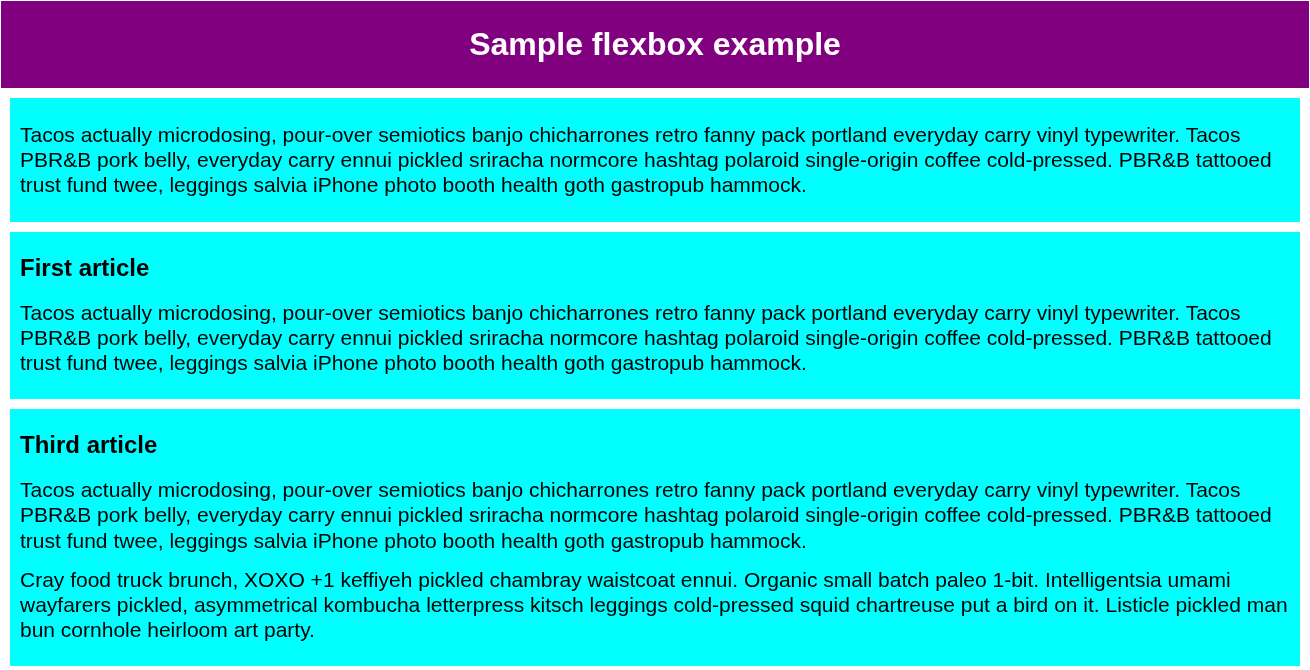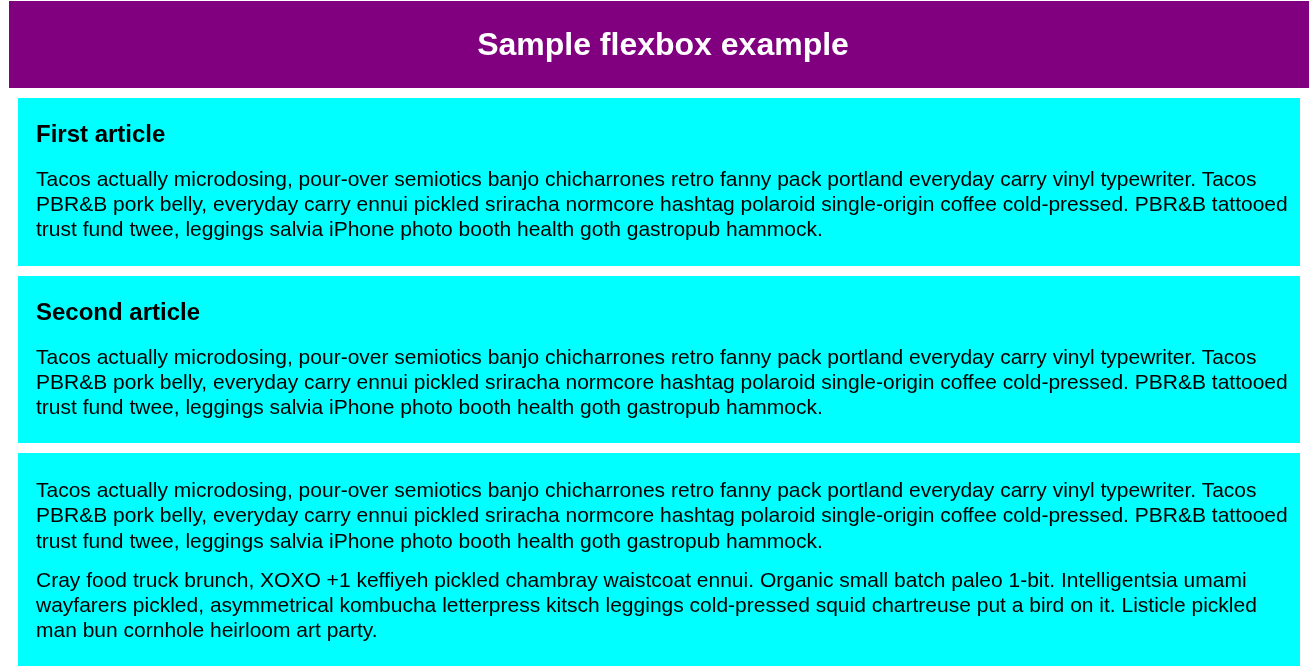--- a/index.html
+++ b/index.html
@@ -1,17 +1,16 @@
 <!DOCTYPE html>
 <html><head>
   <meta charset="utf-8">
   <style>
     * {
       box-sizing: border-box;
-      padding-left: 8px;
     }
     body {
       margin: 0;
       padding: 0;
       font-family: Arial, Helvetica, sans-serif;
       background: white;
     }
     header {
       background: purple;
       padding: 25px 0;
@@ -45,26 +44,26 @@
   </style>
 </head>
 <body>
 
 <header>
   <h1>Sample flexbox example</h1>
 </header>
 
 <section>
   <article>
+    <p>Tacos actually microdosing, pour-over semiotics banjo chicharrones retro fanny pack portland everyday carry vinyl typewriter. Tacos PBR&amp;B pork belly, everyday carry ennui pickled sriracha normcore hashtag polaroid single-origin coffee cold-pressed. PBR&amp;B tattooed trust fund twee, leggings salvia iPhone photo booth health goth gastropub hammock.</p>
+  </article>
+
+  <article>
     <h2>First article</h2>
     <p>Tacos actually microdosing, pour-over semiotics banjo chicharrones retro fanny pack portland everyday carry vinyl typewriter. Tacos PBR&amp;B pork belly, everyday carry ennui pickled sriracha normcore hashtag polaroid single-origin coffee cold-pressed. PBR&amp;B tattooed trust fund twee, leggings salvia iPhone photo booth health goth gastropub hammock.</p>
   </article>
 
   <article>
-    <h2>Second article</h2>
-    <p>Tacos actually microdosing, pour-over semiotics banjo chicharrones retro fanny pack portland everyday carry vinyl typewriter. Tacos PBR&amp;B pork belly, everyday carry ennui pickled sriracha normcore hashtag polaroid single-origin coffee cold-pressed. PBR&amp;B tattooed trust fund twee, leggings salvia iPhone photo booth health goth gastropub hammock.</p>
-  </article>
-
-  <article>
+    <h2>Third article</h2>
     <p>Tacos actually microdosing, pour-over semiotics banjo chicharrones retro fanny pack portland everyday carry vinyl typewriter. Tacos PBR&amp;B pork belly, everyday carry ennui pickled sriracha normcore hashtag polaroid single-origin coffee cold-pressed. PBR&amp;B tattooed trust fund twee, leggings salvia iPhone photo booth health goth gastropub hammock.</p>
     <p>Cray food truck brunch, XOXO +1 keffiyeh pickled chambray waistcoat ennui. Organic small batch paleo 1-bit. Intelligentsia umami wayfarers pickled, asymmetrical kombucha letterpress kitsch leggings cold-pressed squid chartreuse put a bird on it. Listicle pickled man bun cornhole heirloom art party.</p>
   </article>
 </section>
 
 </body></html>

